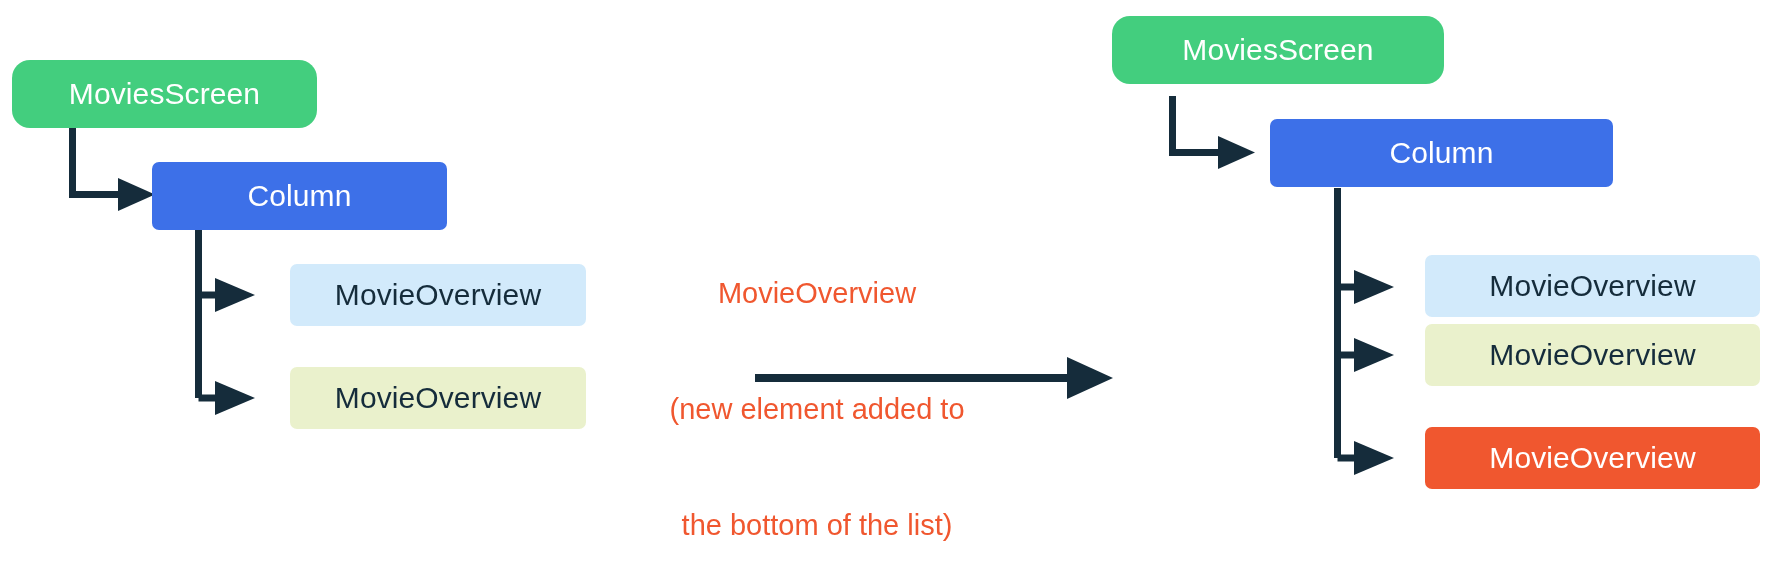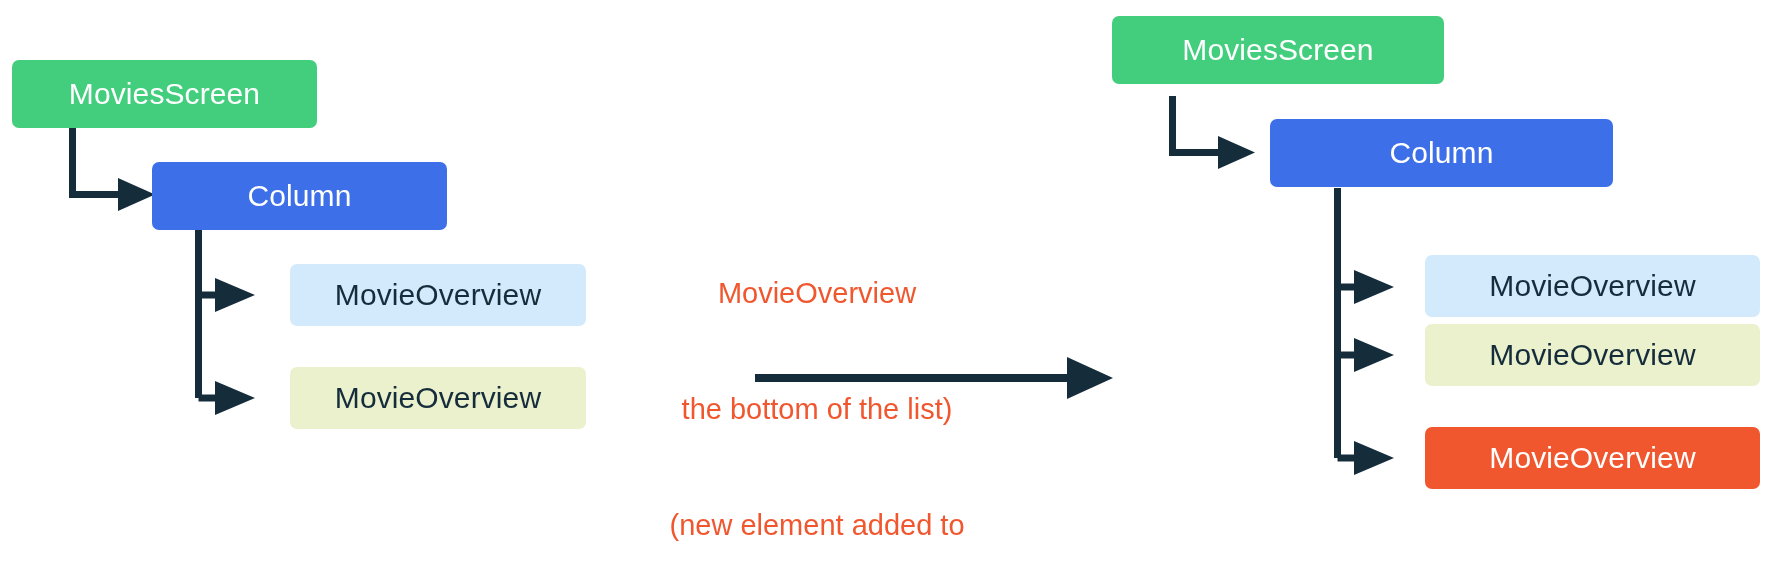--- a/index.html
+++ b/index.html
@@ -24,21 +24,21 @@
     border-radius: 7px;
     display: flex;
     align-items: center;
     justify-content: center;
     font-size: 30px;
     line-height: 1;
     letter-spacing: 0.1px;
     white-space: nowrap;
     user-select: none;
   }
-  .node-screen   { background: #43CE7E; color: #ffffff; }
+  .node-screen   { background: #43CE7E; color: #ffffff; border-radius: 18px; }
   .node-column   { background: #3D70E8; color: #ffffff; }
   .node-blue     { background: #D2EAFB; color: #152C3B; }
   .node-olive    { background: #EAF1CC; color: #152C3B; }
   .node-orange   { background: #F0572F; color: #ffffff; }
 
   svg.edges {
     position: absolute;
     left: 0;
     top: 0;
     width: 1779px;
@@ -99,22 +99,22 @@
   <div class="node node-blue" style="left:290px; top:264px; width:296px; height:62px;">
     <span>MovieOverview</span>
   </div>
 
   <div class="node node-olive" style="left:290px; top:367px; width:296px; height:62px;">
     <span>MovieOverview</span>
   </div>
 
   <div class="transition-label" style="left:648px; top:197px; width:338px;">
     <div>MovieOverview</div>
+    <div>(new element added to</div>
     <div>the bottom of the list)</div>
-    <div>(new element added to</div>
   </div>
 
   <svg class="edges" viewBox="0 0 1779 584">
     <path class="transition-arrow-line" d="M 755 378 L 1067 378"></path>
     <polygon class="edge-head" points="1067,357 1113,378 1067,399"></polygon>
   </svg>
 
   <svg class="edges" viewBox="0 0 1779 584">
 
     <path class="edge-line" d="M 1172.5 96 L 1172.5 152.5 L 1218 152.5"></path>

